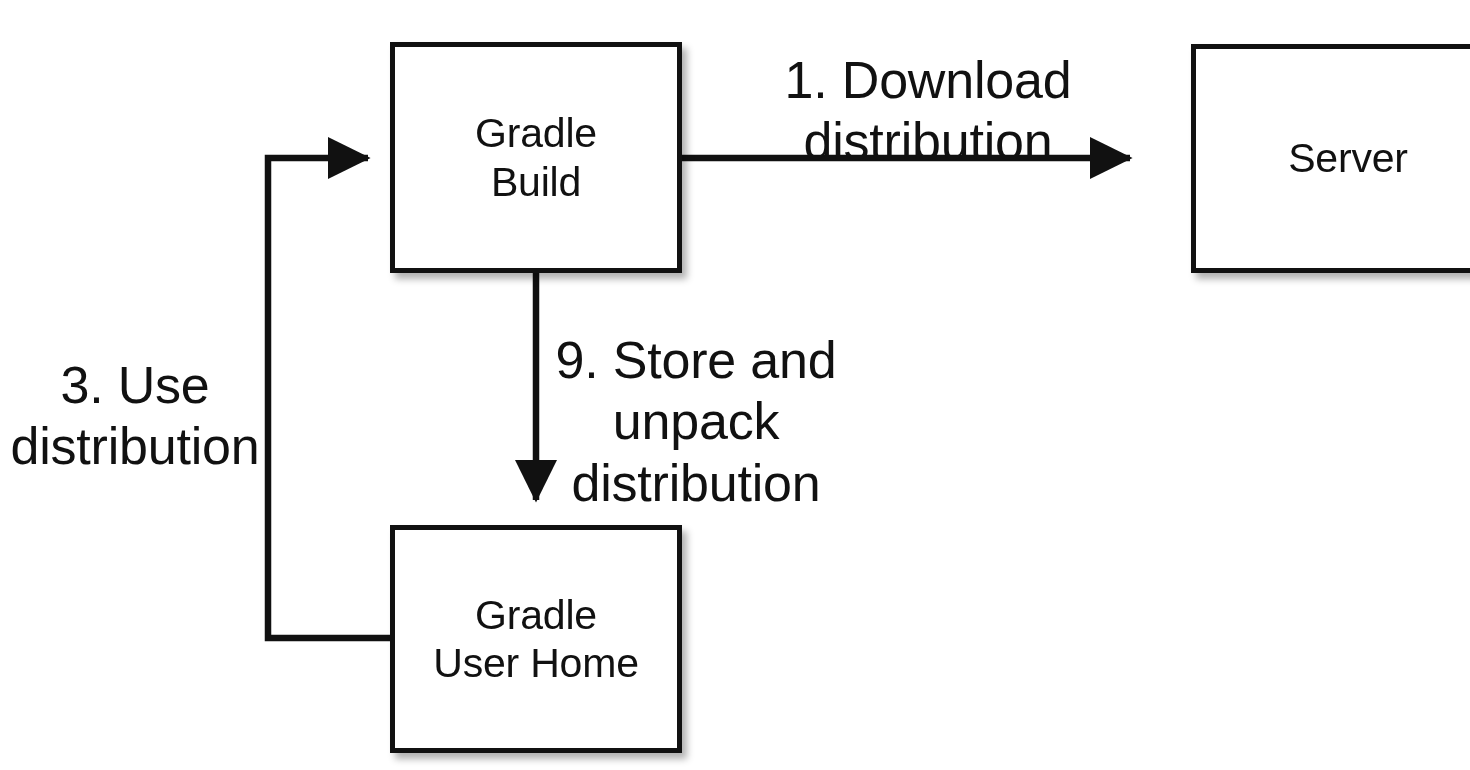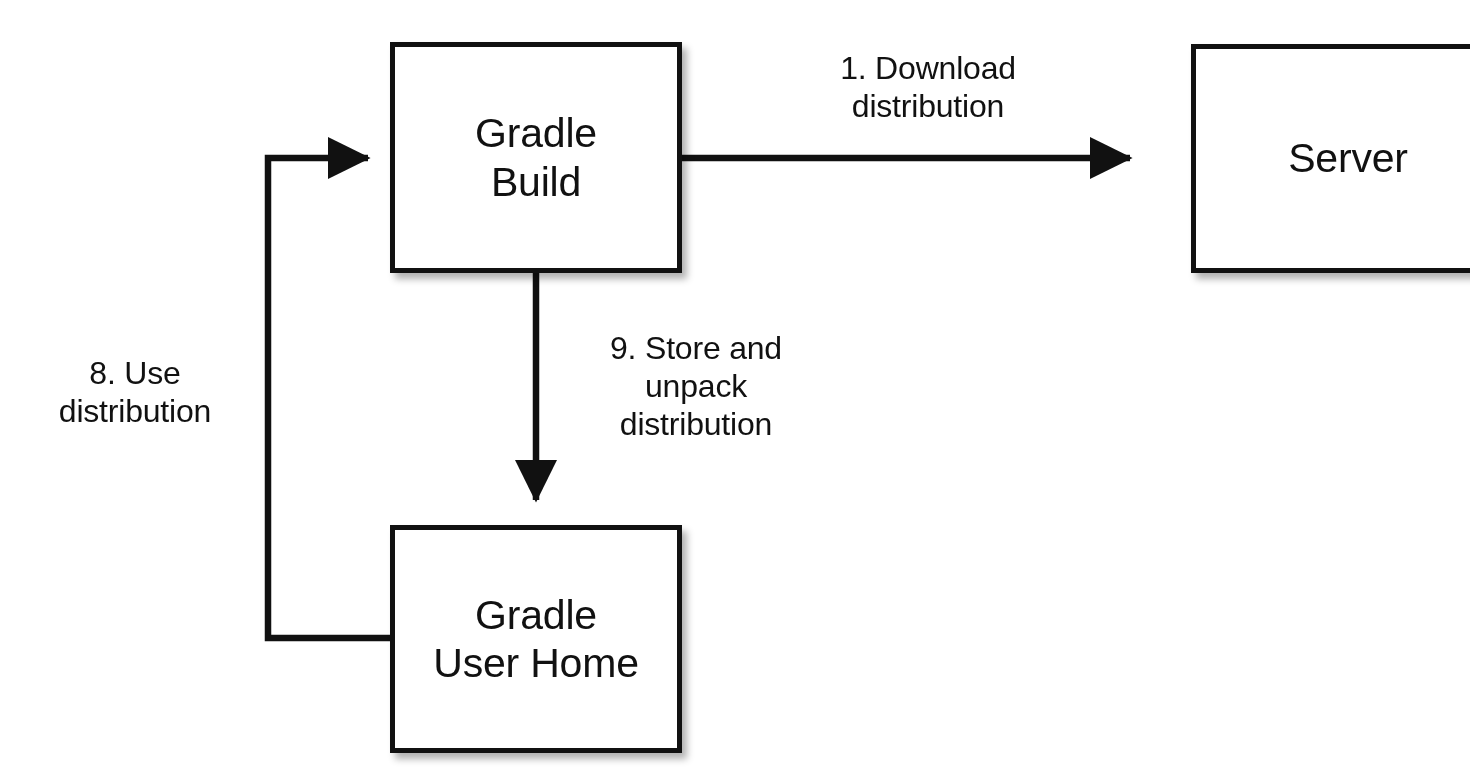--- a/index.html
+++ b/index.html
@@ -42,21 +42,21 @@
     font-size: 41px;
     line-height: 1.18;
     color: #111111;
     text-align: center;
     letter-spacing: -0.2px;
     white-space: pre-line;
     font-weight: 400;
   }
   .edge-label {
     position: absolute;
-    font-size: 32px;
+    font-size: 52px;
     line-height: 1.18;
     color: #111111;
     text-align: center;
     white-space: pre-line;
     letter-spacing: -0.2px;
     font-weight: 400;
     z-index: 4;
   }
   #node-gradle-build   { left: 390px; top: 42px;  width: 292px; height: 231px; }
   #node-server         { left: 1191px; top: 44px; width: 314px; height: 229px; }
@@ -105,16 +105,16 @@
 User Home</span>
   </div>
 
   <div class="edge-label" id="edge-label-1">1. Download
 distribution</div>
 
   <div class="edge-label" id="edge-label-2">9. Store and
 unpack
 distribution</div>
 
-  <div class="edge-label" id="edge-label-3">8. Use
+  <div class="edge-label" id="edge-label-3">3. Use
 distribution</div>
 
 </div>
 
 </body></html>

